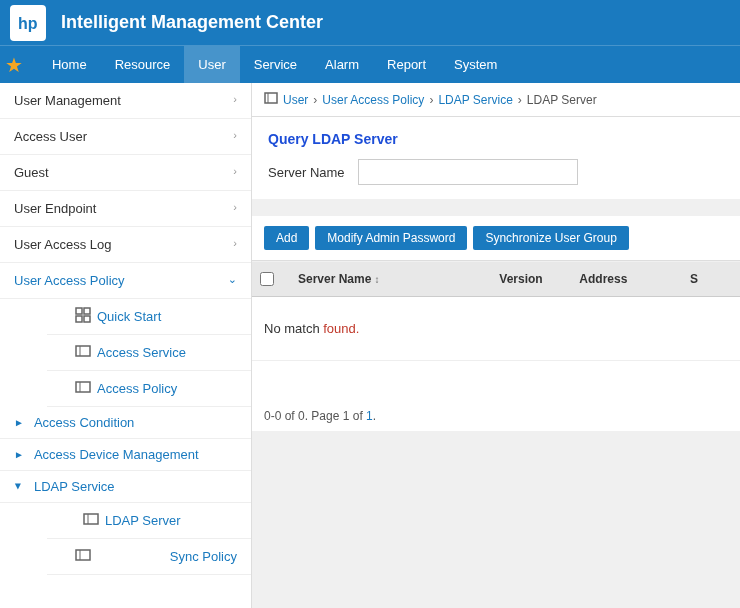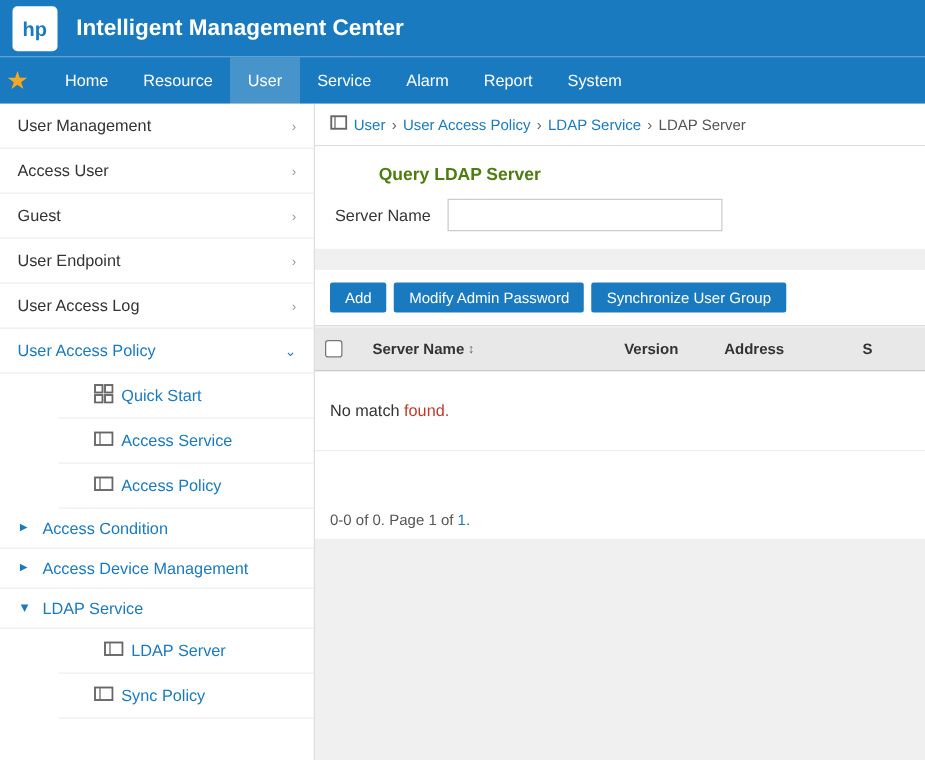--- a/index.html
+++ b/index.html
@@ -63,21 +63,21 @@
     .sidebar {
       width: 252px;
       min-width: 252px;
       background: white;
       border-right: 1px solid #ddd;
       overflow-y: auto;
       overflow-x: hidden;
     }
     .sidebar-item {
       display: flex;
-      align-items: flex-end;
+      align-items: flex-start;
       justify-content: space-between;
       padding: 10px 14px;
       cursor: pointer;
       border-bottom: 1px solid #eee;
       color: #333;
       font-size: 13px;
     }
     .sidebar-item.active { color: #1a7abf; }
     .sidebar-item .chevron { color: #999; font-size: 11px; }
     .sidebar-item .chevron-down { color: #1a7abf; font-size: 11px; }
@@ -132,23 +132,22 @@
 
     
     .query-section {
       background: white;
       padding: 14px 16px;
       margin-bottom: 4px;
     }
     .query-title {
       font-size: 14px;
       font-weight: bold;
-      color: #4d7c0f;
+      color: #1d4ed8;
       margin-bottom: 12px;
-      margin-left: 35px;
     }
     .query-row {
       display: flex;
       align-items: center;
       gap: 10px;
     }
     .query-label {
       color: #333;
       font-size: 13px;
       min-width: 80px;
@@ -337,21 +336,21 @@
     <div class="sidebar-subitem" style="padding-left: 36px;">
       <span class="sub-icon">
         <svg width="16" height="16" viewBox="0 0 16 16">
             <rect x="1" y="3" width="14" height="10" fill="none" stroke="#666" stroke-width="1.5"></rect>
             <line x1="5" y1="3" x2="5" y2="13" stroke="#666" stroke-width="1"></line>
           </svg>
       </span>
       <span>LDAP Server</span>
     </div>
 
-    <div class="sidebar-subitem" style="">
+    <div class="sidebar-subitem" style=" justify-content: space-between;">
       <span class="sub-icon">
         <svg width="16" height="16" viewBox="0 0 16 16">
             <rect x="1" y="3" width="14" height="10" fill="none" stroke="#666" stroke-width="1.5"></rect>
             <line x1="5" y1="3" x2="5" y2="13" stroke="#666" stroke-width="1"></line>
           </svg>
       </span>
       <span>Sync Policy</span>
     </div>
 
   </div>

